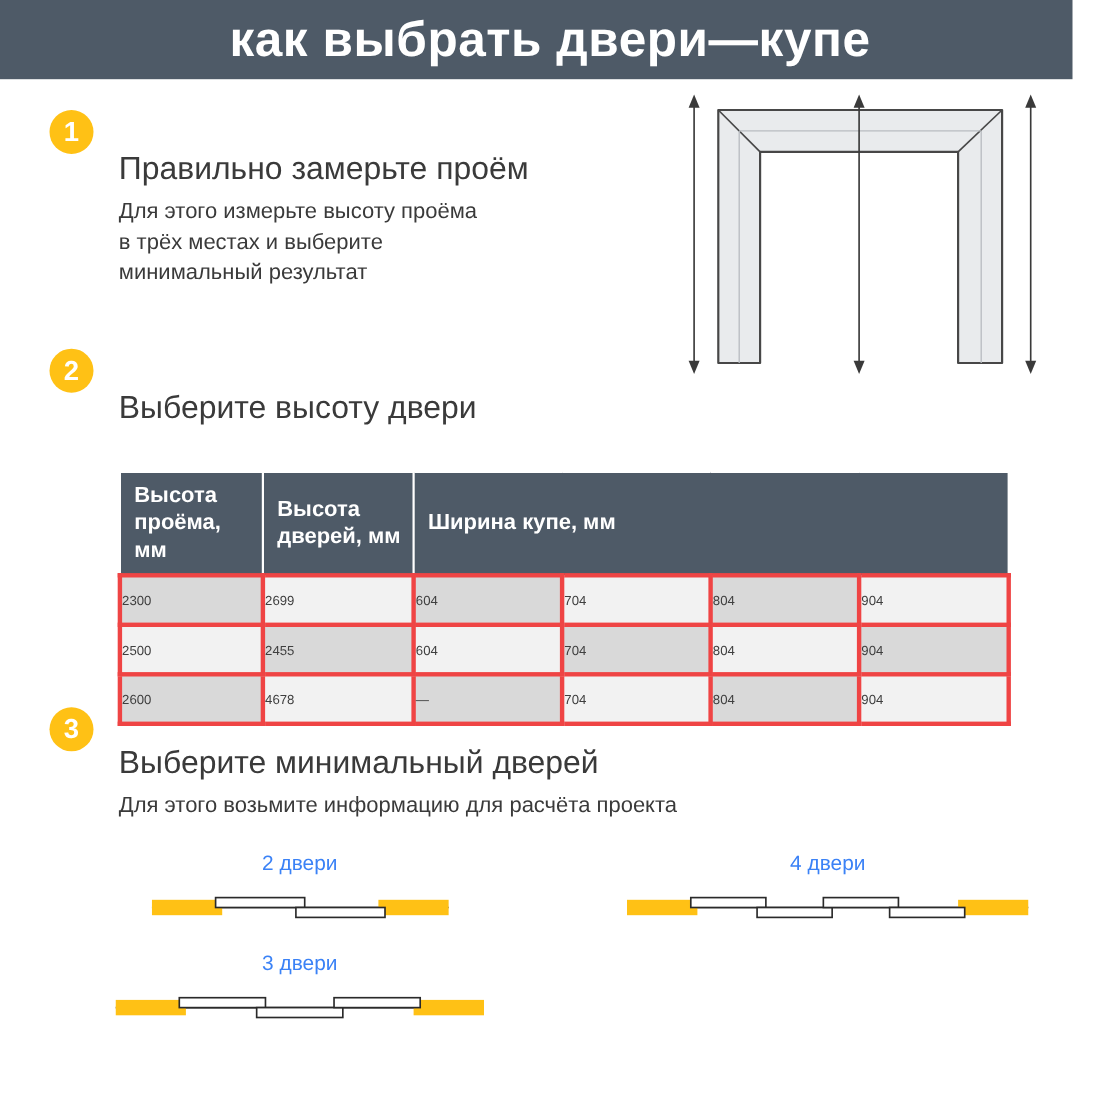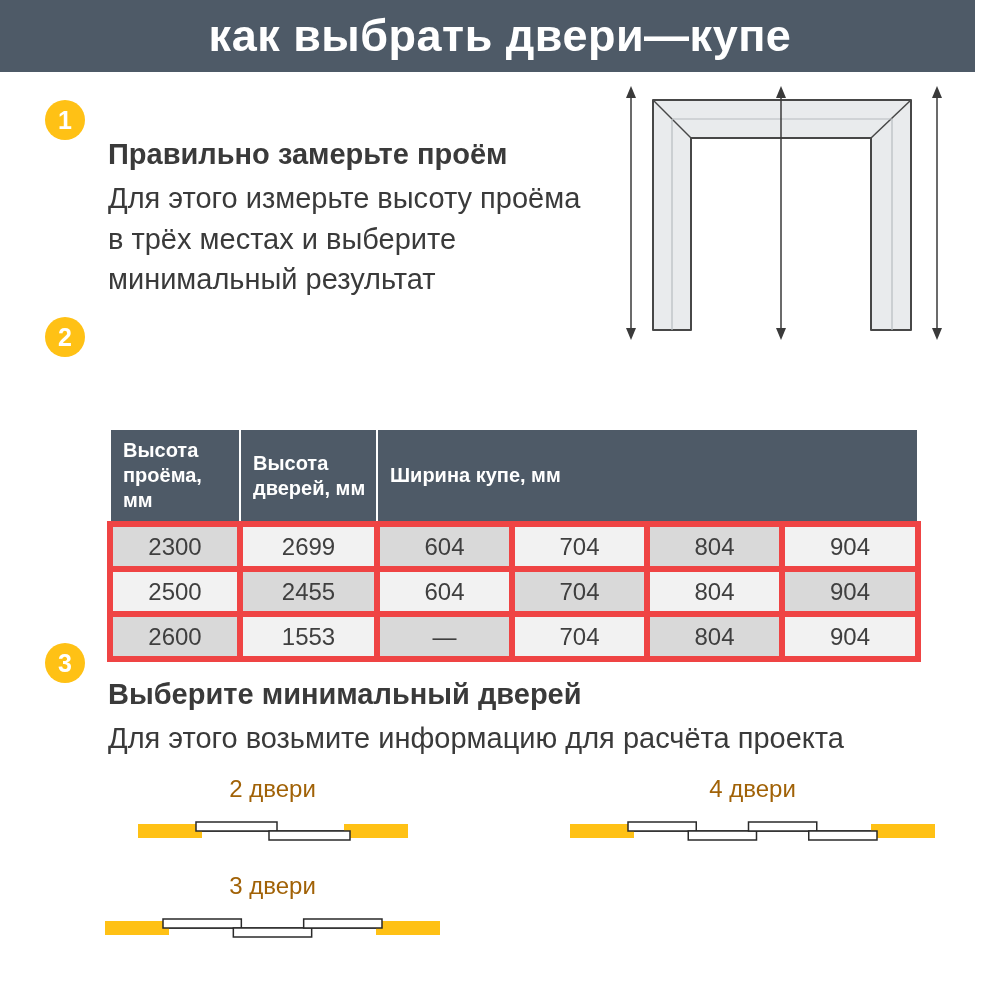--- a/index.html
+++ b/index.html
@@ -10,43 +10,43 @@
   .topbar{position:absolute;left:0;top:0;width:1000px;height:72px;background:#4e5a67;
           display:flex;align-items:center;justify-content:center}
   .topbar h1{color:#ffffff;font-size:45px;font-weight:700;letter-spacing:.5px}
 
   .badge{position:absolute;width:40px;height:40px;border-radius:50%;background:#ffc115;color:#fff;
          display:flex;align-items:center;justify-content:center;font-size:25px;font-weight:700}
   .badge.b1{left:45px;top:100px}
   .badge.b2{left:45px;top:317px}
   .badge.b3{left:45px;top:643px}
 
-  .step-title{font-size:29px;font-weight:700;color:#3a3a3a}
-  .step-body{font-size:29px;color:#3a3a3a;line-height:1.4;white-space:pre-line;margin-top:7px}
+  .step-title{font-size:29px;font-weight:400;color:#3a3a3a}
+  .step-body{font-size:20px;color:#3a3a3a;line-height:1.4;white-space:pre-line;margin-top:7px}
   .step1-text{position:absolute;left:108px;top:138px;width:570px}
   .step2-title-wrap{position:absolute;left:108px;top:355px}
   .step3-text{position:absolute;left:108px;top:678px;width:870px}
 
   .illustration{position:absolute;left:615px;top:78px;width:345px;height:272px}
 
   table.sizes{position:absolute;left:107px;top:428px;width:808px;border-collapse:collapse;table-layout:fixed}
   table.sizes th{background:#4e5a67;color:#fff;font-size:20px;font-weight:700;text-align:left;
                  padding:8px 6px 8px 12px;height:76px;line-height:1.25;border:2px solid #fff;
                  vertical-align:middle;white-space:pre-line}
-  table.sizes td{font-size:24px;color:#3f3f3f;text-align:center;height:45px;border:6px solid #ef4444;
+  table.sizes td{font-size:12px;color:#3f3f3f;text-align:left;height:45px;border:4px solid #ef4444;
                  vertical-align:middle}
   td.cell-dark{background:#d9d9d9}
   td.cell-light{background:#f2f2f2}
 
   .diagrams{position:absolute;left:0;top:775px;width:1000px;height:200px}
   .dcol{position:absolute;top:0;display:flex;flex-direction:column}
   .dcol.left{left:105px}
   .dcol.right{left:570px}
   .diagram{display:flex;flex-direction:column;align-items:center;margin-bottom:26px}
-  .diagram-label{font-size:24px;color:#a16207;margin-bottom:13px}
+  .diagram-label{font-size:19px;color:#3b82f6;margin-bottom:13px}
 </style>
 </head>
 <body>
 
 <div class="page">
 
   <header class="topbar">
     <h1>как выбрать двери—купе</h1>
   </header>
 
@@ -86,20 +86,23 @@
         <line x1="322" y1="16" x2="322" y2="254" stroke-width="1.5"></line>
         <path d="M322,8 l-5,12 h10 z" stroke="none"></path>
         <path d="M322,262 l-5,-12 h10 z" stroke="none"></path>
       </g>
     </svg>
   </div>
 
   <div class="badge b2">
     <span>2</span>
   </div>
+  <div class="step2-title-wrap">
+    <div class="step-title">Выберите высоту двери</div>
+  </div>
 
   <table class="sizes">
     <colgroup>
       <col style="width:130px">
         <col style="width:137px">
       <col style="width:135px">
         <col style="width:135px">
         <col style="width:135px">
         <col style="width:136px">
     </colgroup>
@@ -124,21 +127,21 @@
         <tr>
           <td class="cell-light">2500</td>
           <td class="cell-dark">2455</td>
           <td class="cell-light">604</td>
           <td class="cell-dark">704</td>
           <td class="cell-light">804</td>
           <td class="cell-dark">904</td>
         </tr>
         <tr>
           <td class="cell-dark">2600</td>
-          <td class="cell-light">1553</td>
+          <td class="cell-light">4678</td>
           <td class="cell-dark">—</td>
           <td class="cell-light">704</td>
           <td class="cell-dark">804</td>
           <td class="cell-light">904</td>
         </tr>
       </tbody>
   </table>
 
   <div class="badge b3">
     <span>3</span>

